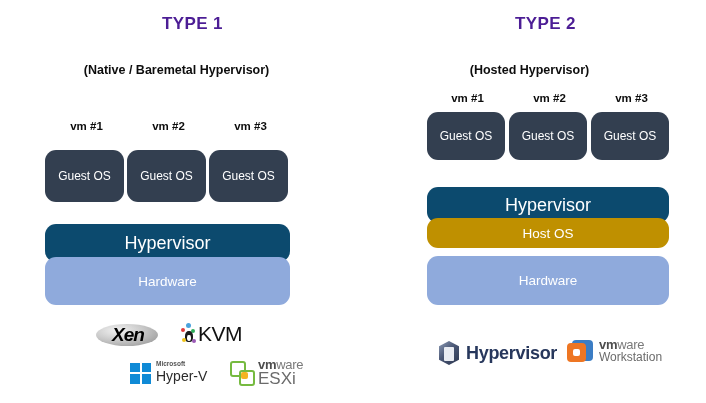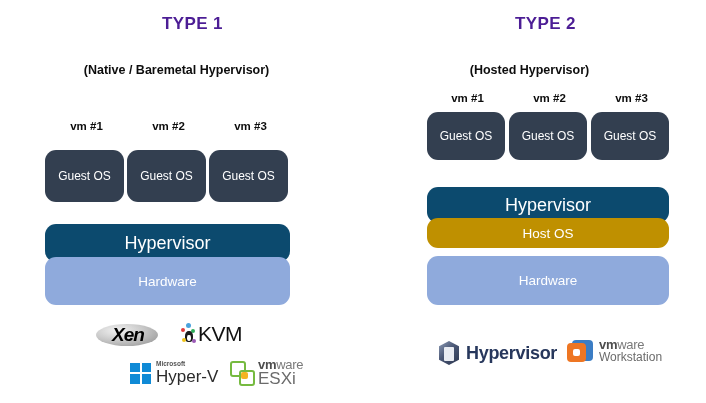--- a/index.html
+++ b/index.html
@@ -58,21 +58,21 @@
   .citrix-top{font-size:7px;font-weight:bold;color:#4d4d4d;letter-spacing:.6px;line-height:9px;}
   .citrix-main{font-size:16px;line-height:17px;}
   .citrix-xen{font-weight:bold;color:#3b3b3b;}
   .citrix-srv{color:#8c8c8c;}
 
   
   .win-logo{width:21px;height:21px;display:grid;grid-template-columns:1fr 1fr;grid-template-rows:1fr 1fr;gap:2px;margin-right:5px;}
   .win-pane{background:#0f8ad6;}
   .hv-txtbox{display:block;}
   .hv-ms{font-size:6.5px;color:#555;line-height:7px;font-weight:bold;}
-  .hv-main{font-size:17px;color:#2b2b2b;line-height:19px;}
+  .hv-main{font-size:14px;color:#2b2b2b;line-height:19px;}
 
   
   .esxi-icon{width:23px;height:23px;position:relative;margin-right:5px;}
   .esxi-sq{position:absolute;border:2.5px solid #76ba40;border-radius:3px;background:#fff;}
   .esxi-fill{position:absolute;background:#f5b323;border-radius:2px;}
   .vm-txtbox{display:block;}
   .vm-bold{font-size:13px;font-weight:bold;color:#4d4d4d;line-height:13px;letter-spacing:-.3px;}
   .vm-light{font-weight:normal;color:#7a7a7a;}
   .vm-sub{font-size:17px;color:#6b6b6b;line-height:15px;}
 

